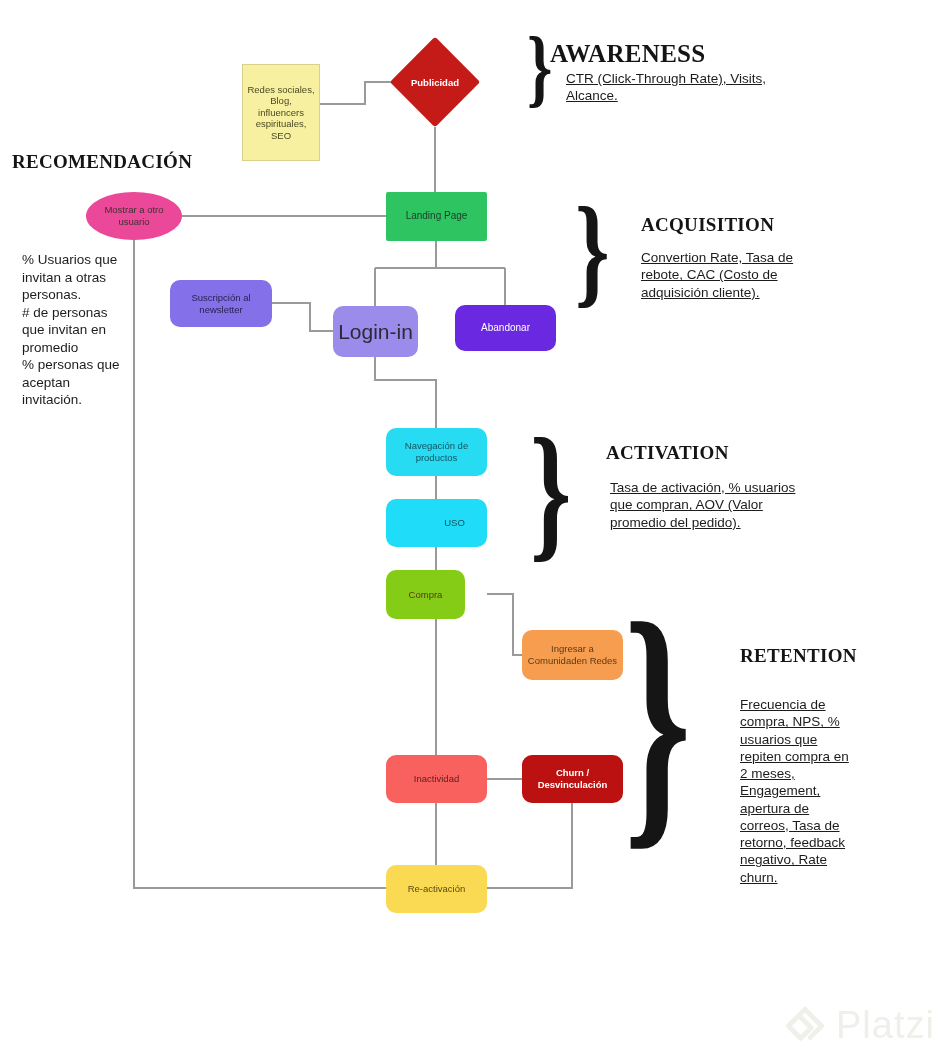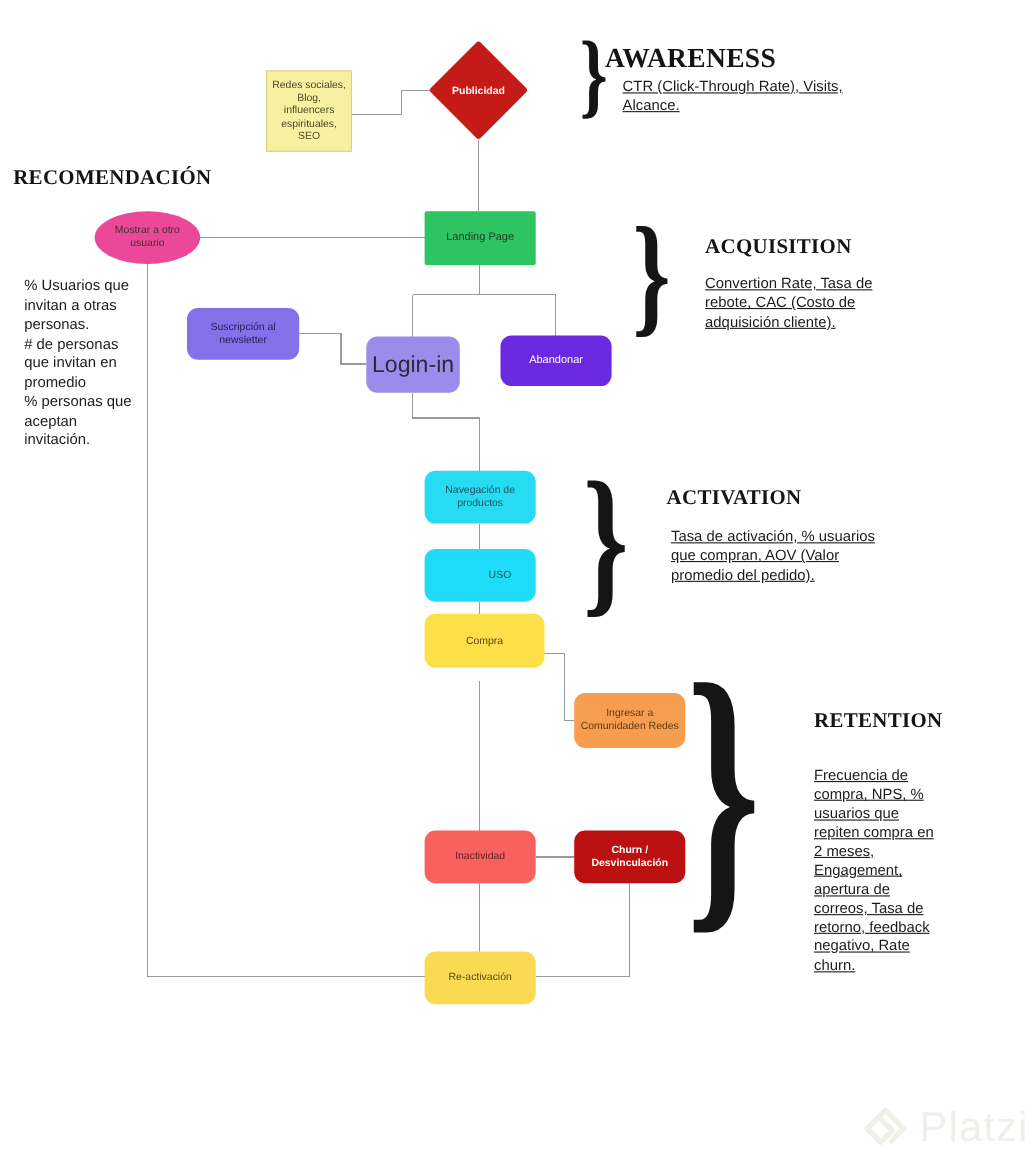--- a/index.html
+++ b/index.html
@@ -93,21 +93,21 @@
       <path d="M436 619 L436 755"></path>
 
       <path d="M487 779 L522 779"></path>
 
       <path d="M436 803 L436 865"></path>
 
       <path d="M572 803 L572 888 L487 888"></path>
     </g>
   </svg>
 
-  <div class="node note" style="left:242px;top:64px;width:78px;height:74px;background:#f7f0a0;color:#4a4a22;font-size:9.5px;">
+  <div class="node note" style="left:242px;top:64px;width:78px;height:97px;background:#f7f0a0;color:#4a4a22;font-size:9.5px;">
     <span>Redes sociales, Blog, influencers espirituales, SEO</span>
   </div>
 
   <div class="diamond-wrap" style="left:403px;top:50px;width:64px;height:64px;">
     <div class="diamond" style="background:#c41b19;"></div>
     <span class="diamond-label" style="color:#ffffff;font-size:9.5px;font-weight:700;">Publicidad</span>
   </div>
 
   <div class="node ellipse" style="left:86px;top:192px;width:96px;height:48px;background:#ec4899;color:#3f3130;font-size:9.5px;">
     <span>Mostrar a otro usuario</span>
@@ -130,21 +130,21 @@
   </div>
 
   <div class="node round" style="left:455px;top:305px;width:101px;height:46px;background:#6a29e0;color:#ffffff;font-size:10px;">
     <span>Abandonar</span>
   </div>
 
   <div class="node round" style="left:386px;top:499px;width:101px;height:48px;background:#1fddf8;color:#17525e;font-size:9.5px;padding-left:36px;">
     <span>USO</span>
   </div>
 
-  <div class="node round" style="left:386px;top:558px;width:109px;height:49px;background:#fde047;color:#5b3a14;font-size:9.5px;">
+  <div class="node round" style="left:386px;top:570px;width:79px;height:49px;background:#84cc16;color:#5b3a14;font-size:9.5px;">
     <span>Compra</span>
   </div>
 
   <div class="node round" style="left:522px;top:630px;width:101px;height:50px;background:#f79d50;color:#5b3a14;font-size:9.5px;">
     <span>Ingresar a Comunidaden Redes</span>
   </div>
 
   <div class="node round" style="left:386px;top:755px;width:101px;height:48px;background:#f9615f;color:#5a2322;font-size:9.5px;">
     <span>Inactividad</span>
   </div>

